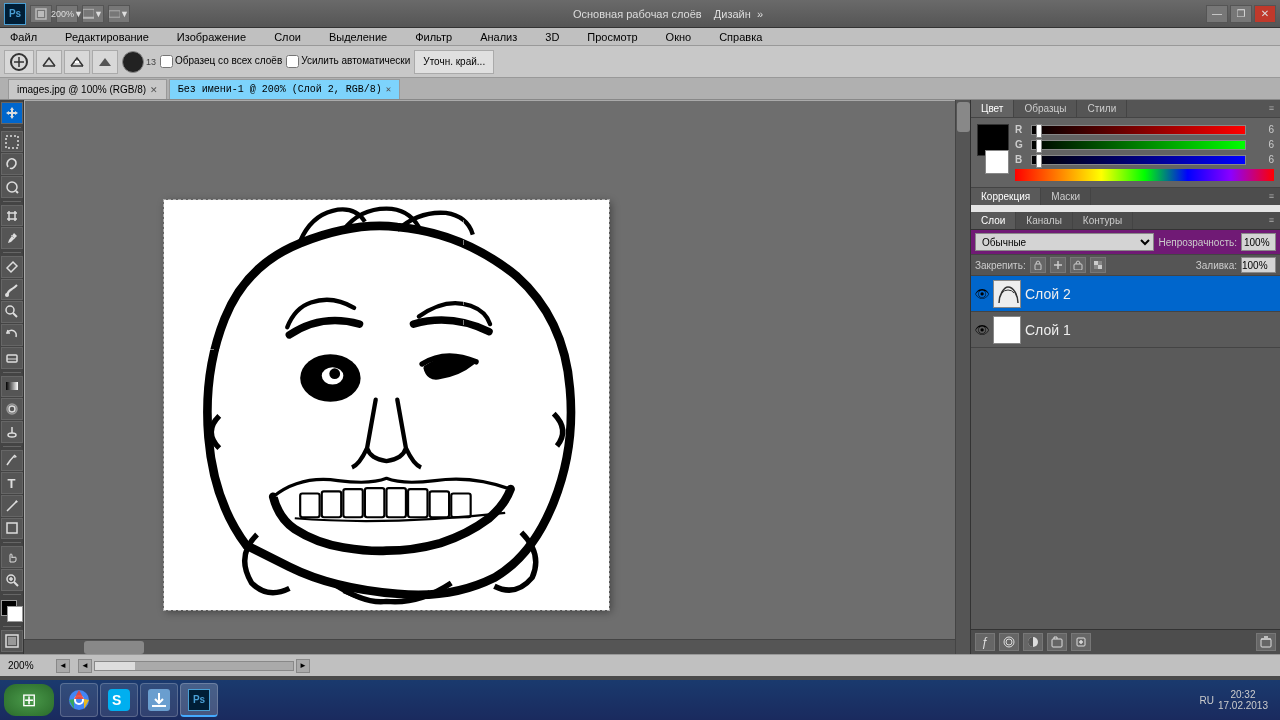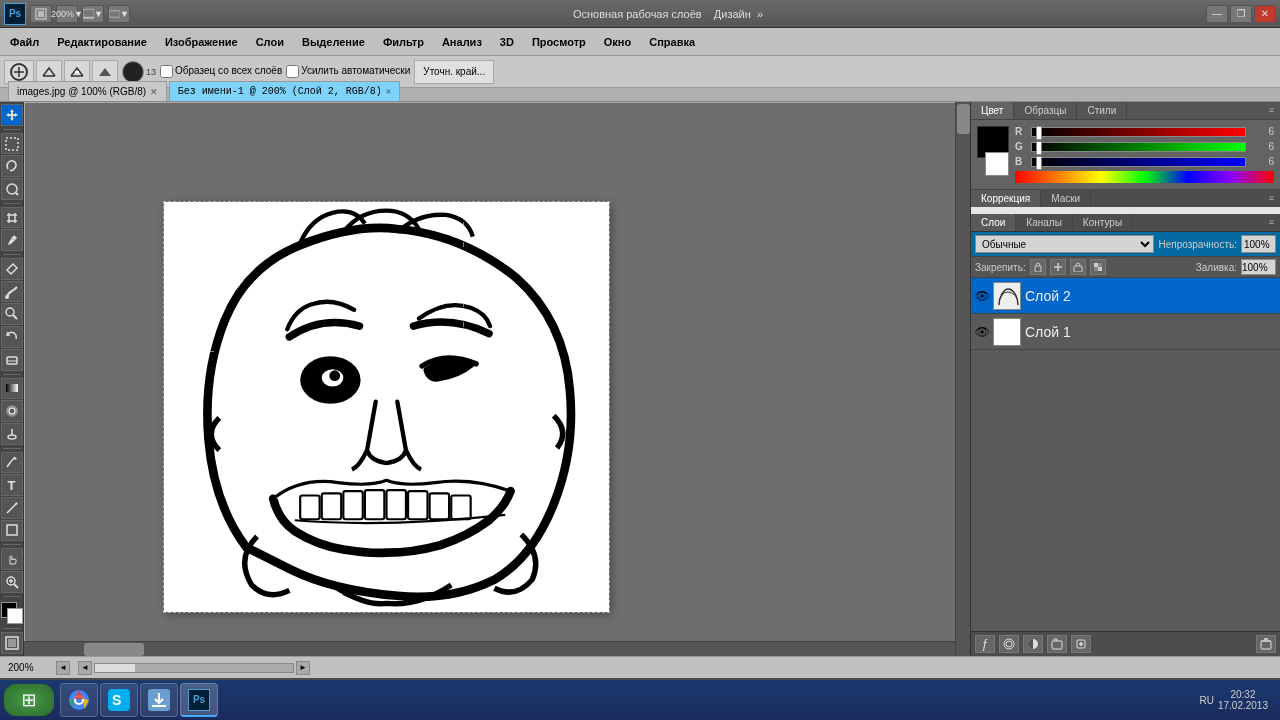--- a/index.html
+++ b/index.html
@@ -18,28 +18,27 @@
     #titlebar-left { display: flex; align-items: center; gap: 4px; }
     .ps-logo { width: 22px; height: 22px; background: #001e36; border: 1px solid #4a9fd4; display: flex; align-items: center; justify-content: center; color: #4a9fd4; font-weight: bold; font-size: 10px; }
     .title-btn { width: 22px; height: 18px; background: #777; border: 1px solid #555; display: flex; align-items: center; justify-content: center; font-size: 9px; color: #ddd; cursor: pointer; }
     #titlebar-center { color: #ddd; font-size: 11px; }
     #titlebar-right { display: flex; align-items: center; gap: 2px; }
     .win-btn { width: 22px; height: 18px; display: flex; align-items: center; justify-content: center; font-size: 10px; color: #ddd; cursor: pointer; background: #777; border: 1px solid #555; }
     .win-btn.close { background: #c0392b; }
 
     
     #menubar {
-      height: 28px;
+      height: 18px;
       background: #c0c0c0;
       display: flex;
       align-items: center;
       padding: 0 4px;
-      gap: 6px;
+      gap: 16px;
       border-bottom: 1px solid #999;
-      font-weight: bold;
     }
     .menu-item { padding: 2px 6px; font-size: 11px; color: #000; cursor: pointer; }
 
     
     #toolbar {
       height: 32px;
       background: #c8c8c8;
       display: flex;
       align-items: center;
       padding: 0 4px;
@@ -55,21 +54,21 @@
       cursor: pointer;
       display: flex;
       align-items: center;
       gap: 2px;
     }
     .toolbar-checkbox { font-size: 10px; display: flex; gap: 2px; }
     .toolbar-checkbox input { margin: 0; }
 
     
     #doctabs {
-      height: 14px;
+      height: 22px;
       background: #b0b0b0;
       display: flex;
       align-items: flex-end;
       padding-left: 8px;
       border-bottom: 1px solid #888;
     }
     .doc-tab {
       height: 20px;
       padding: 0 8px;
       background: #c8c8c8;
@@ -197,21 +196,21 @@
     }
     .layers-tabs { display: flex; background: #4d4d4d; border-bottom: 1px solid #333; }
     .layers-tab { padding: 3px 10px; font-size: 10px; color: #ccc; cursor: pointer; border-right: 1px solid #444; }
     .layers-tab.active { background: #5a5a5a; color: white; }
     .layers-controls {
       display: flex;
       align-items: center;
       padding: 3px 4px;
       gap: 4px;
       border-bottom: 1px solid #444;
-      background: #0369a1;
+      background: #701a75;
     }
     .blend-select {
       height: 18px;
       font-size: 10px;
       background: #d4d4d4;
       border: 1px solid #888;
       padding: 0 2px;
       flex: 1;
     }
     .opacity-label { font-size: 10px; color: #ccc; }

